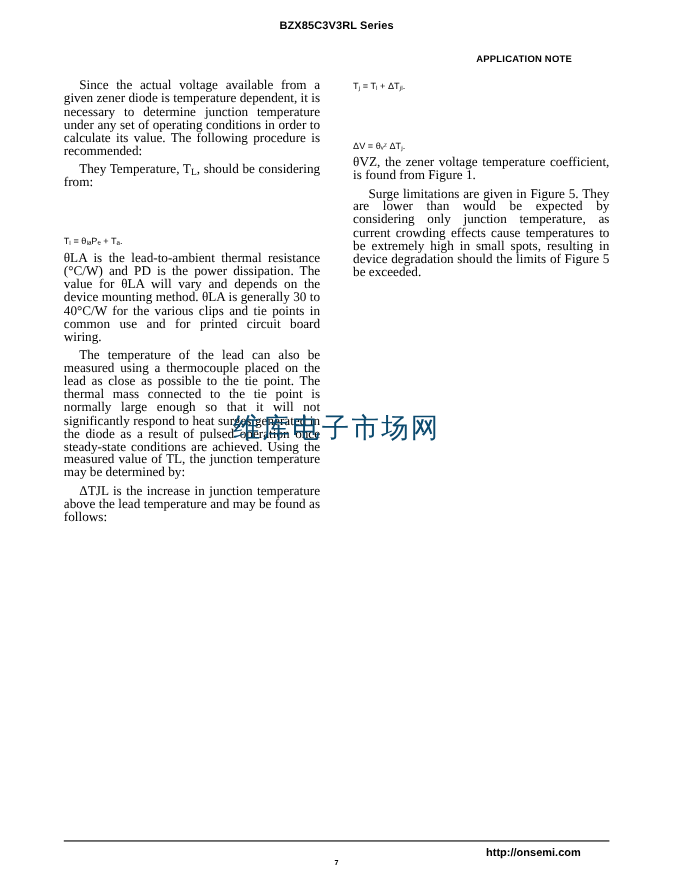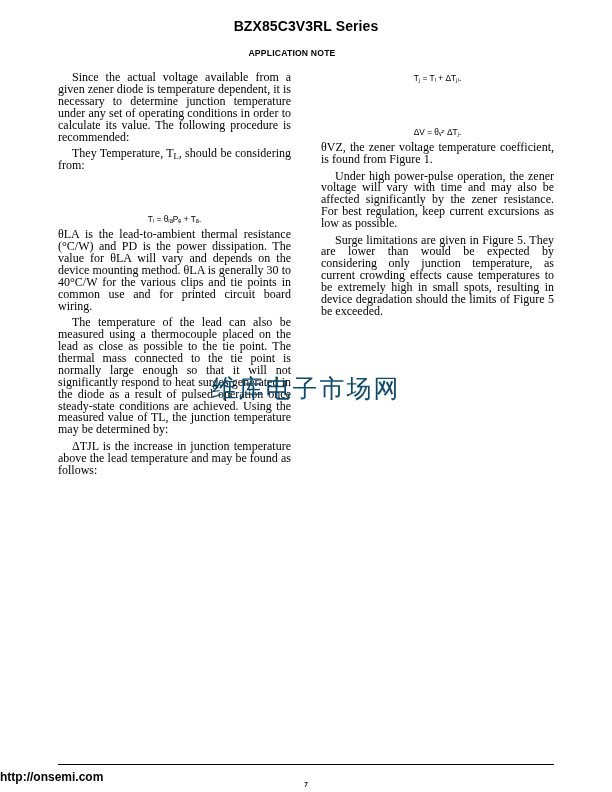--- a/index.html
+++ b/index.html
@@ -22,34 +22,33 @@
     height: 792px;
   }
   .doc-title {
     position: absolute;
     top: 18px;
     left: 0;
     width: 612px;
     text-align: center;
     font-family: "Liberation Sans", sans-serif;
     font-weight: bold;
-    font-size: 14px;
+    font-size: 10px;
     letter-spacing: 0.1px;
   }
   .app-note {
     position: absolute;
     top: 48px;
     left: 0;
     width: 520px;
-    text-align: center;
+    text-align: right;
     font-family: "Liberation Sans", sans-serif;
     font-weight: bold;
     font-size: 8.6px;
     letter-spacing: 0.2px;
-    margin-left: 32px;
   }
   .columns {
     position: absolute;
     top: 72px;
     left: 58px;
     width: 496px;
     height: 300px;
   }
   .col {
     position: absolute;
@@ -64,21 +63,21 @@
     font-size: 12px;
     line-height: 11.9px;
     text-align: justify;
     text-indent: 14px;
     hyphens: manual;
   }
   p.para.noindent { text-indent: 0; }
   p.gap { margin-top: 4.5px; }
 
   .eq {
-    text-align: center;
+    text-align: left;
     font-size: 9.3px;
     line-height: 12.6px;
     margin: 4px 0 4px 0;
   }
   .eq-sans {
     font-family: "Liberation Sans", sans-serif;
     font-size: 8.3px;
     margin-top: 41px;
   }
   sub {
@@ -104,24 +103,24 @@
     top: 764px;
     width: 496px;
     height: 1px;
     background: #000000;
   }
   .footer-url {
     position: absolute;
     top: 770px;
     left: 0;
     width: 528px;
-    text-align: left;
+    text-align: right;
     font-family: "Liberation Sans", sans-serif;
     font-weight: bold;
-    font-size: 12px;
+    font-size: 10px;
   }
   .footer-page {
     position: absolute;
     top: 781px;
     left: 0;
     width: 612px;
     text-align: center;
     font-family: "Liberation Sans", sans-serif;
     font-weight: bold;
     font-size: 6.5px;
@@ -155,21 +154,20 @@
 
     <div class="col col-right">
 
       <div class="eq eq-sans" style="margin-top:0;">Tⱼ = Tₗ + ΔTⱼₗ.</div>
 
 
       <div class="eq eq-sans">ΔV = θᵥᶻ ΔTⱼ.</div>
 
       <p class="para noindent">θVZ, the zener voltage temperature coefficient, is found from Figure 1.</p>
 
-      <p class="para gap">Under high power-pulse operation, the zener voltage will vary with time and may also be affected significantly by the zener resistance. For best regulation, keep current excursions as low as possible.</p>
 
       <p class="para gap">Surge limitations are given in Figure 5. They are lower than would be expected by considering only junction temperature, as current crowding effects cause temperatures to be extremely high in small spots, resulting in device degradation should the limits of Figure 5 be exceeded.</p>
 
     </div>
 
   </div>
 
   <div class="watermark">维库电子市场网</div>
 
   <div class="footer-rule"></div>

